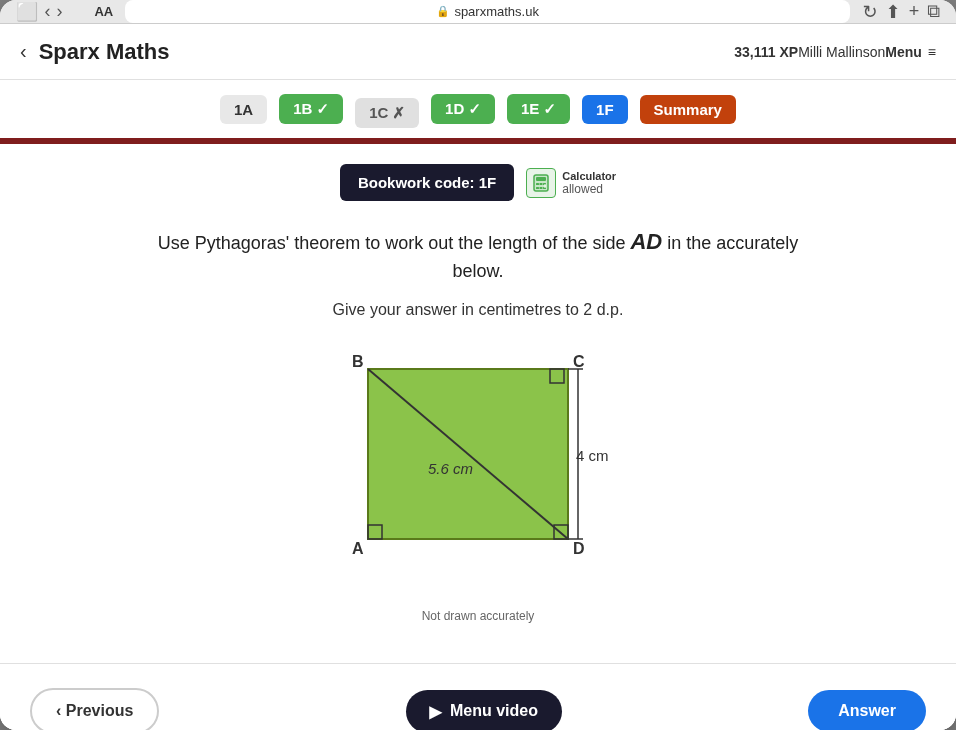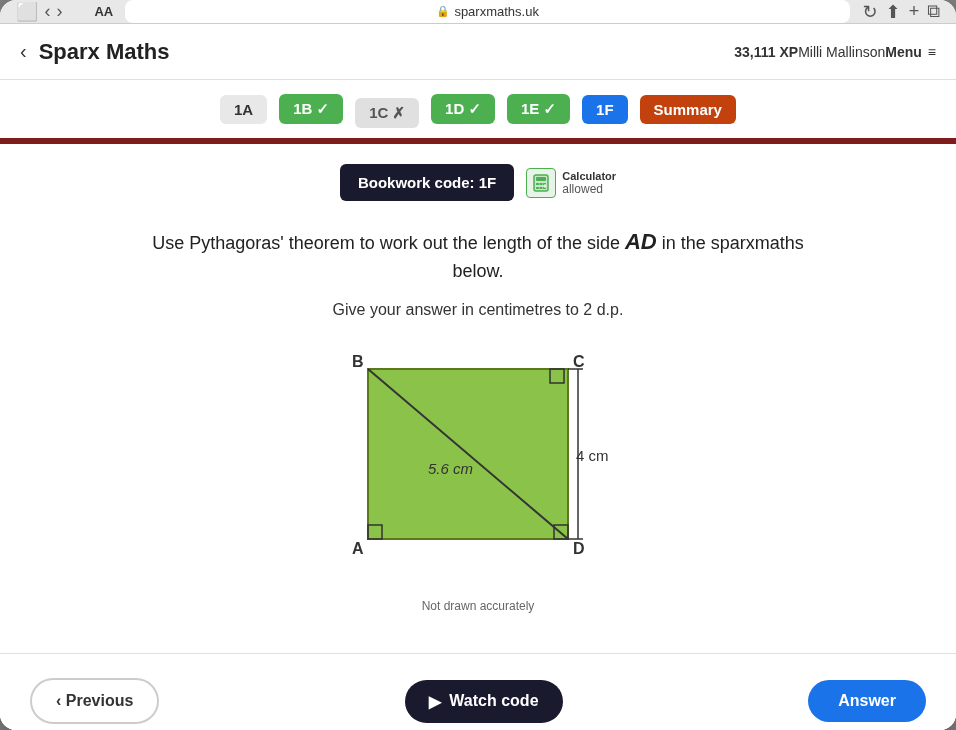--- a/index.html
+++ b/index.html
@@ -205,21 +205,21 @@
       margin-bottom: 30px;
     }
     .diagram-container {
       position: relative;
       margin-bottom: 8px;
     }
     .not-drawn {
       font-size: 12px;
       color: #666;
       text-align: center;
-      margin-top: 8px;
+      margin-top: 18px;
       margin-bottom: 20px;
     }
     .bottom-bar {
       display: flex;
       align-items: center;
       justify-content: space-between;
       padding: 24px 30px;
       background: white;
       border-top: 1px solid #e0e0e0;
     }
@@ -330,21 +330,21 @@
             </svg>
           </div>
           <div>
             <div style="font-size:11px;font-weight:600;">Calculator</div>
             <div style="font-size:12px;color:#555;">allowed</div>
           </div>
         </div>
       </div>
 
       <div class="question-text">
-        <span>Use Pythagoras' theorem to work out the length of the side </span><strong>AD</strong><span> in the sparxmaths</span>
+        <span>Use Pythagoras' theorem to work out the length of the side </span><strong>AD</strong><span> in the accurately</span>
         <br><span>below.</span>
       </div>
       <div class="sub-text">Give your answer in centimetres to 2 d.p.</div>
 
       <div class="diagram-container">
         <svg width="280" height="230" viewBox="0 0 280 230">
 
           <polygon points="30,20 230,20 230,190 30,190" fill="#8BC34A" stroke="#5a7a1a" stroke-width="2"></polygon>
 
           <rect x="212" y="20" width="14" height="14" fill="none" stroke="#333" stroke-width="1.5"></rect>
@@ -369,18 +369,18 @@
           <line x1="240" y1="20" x2="240" y2="190" stroke="#333" stroke-width="1.5"></line>
         </svg>
       </div>
       <div class="not-drawn">Not drawn accurately</div>
     </div>
 
     <div class="bottom-bar">
       <button class="prev-btn">‹ Previous</button>
       <button class="watch-btn">
         <span style="font-size:16px;">▶</span>
-        <span>Watch code</span>
+        <span>Menu video</span>
       </button>
       <button class="answer-btn">Answer</button>
     </div>
   </div>
 </div>
 
 </body></html>

